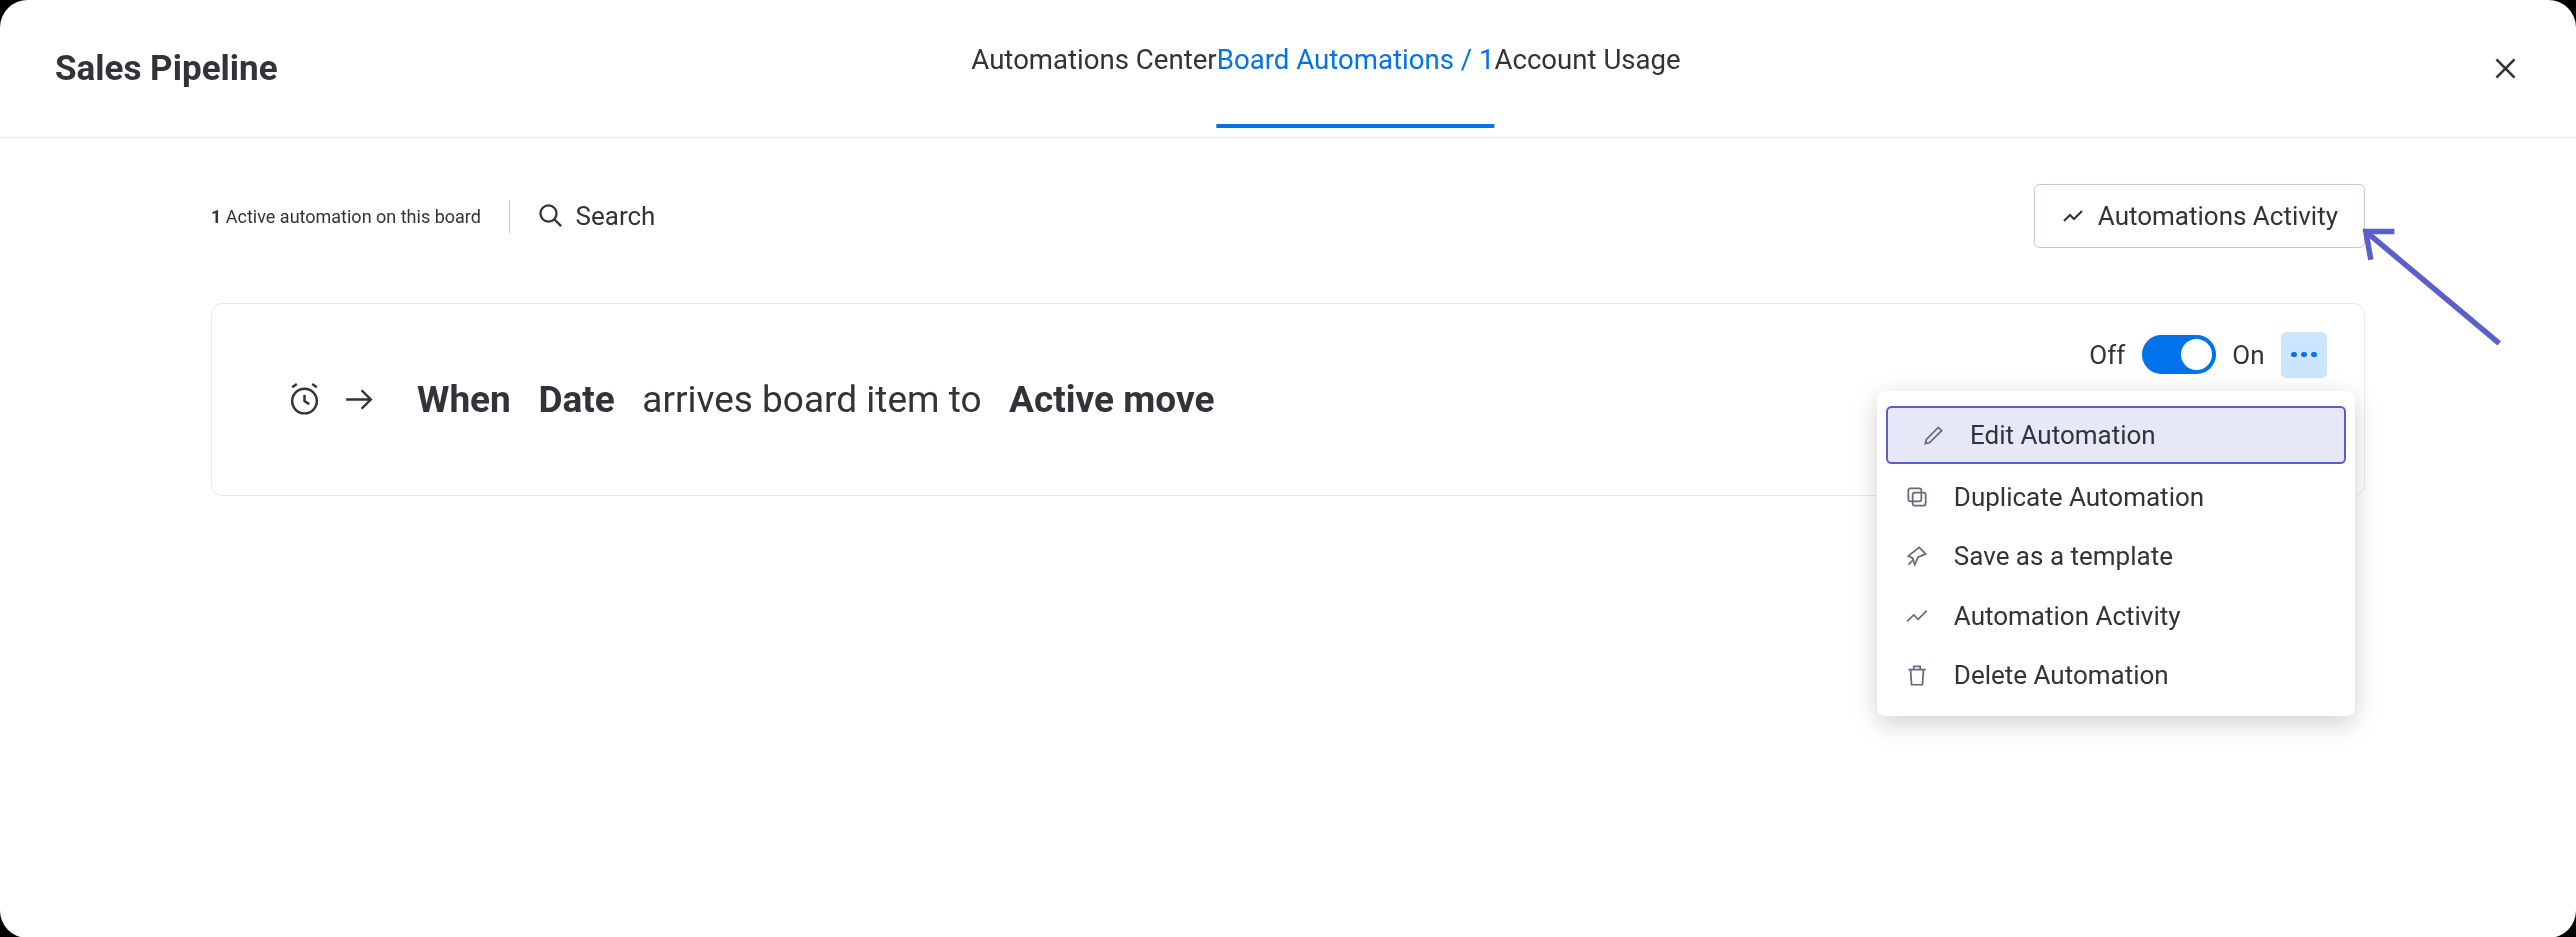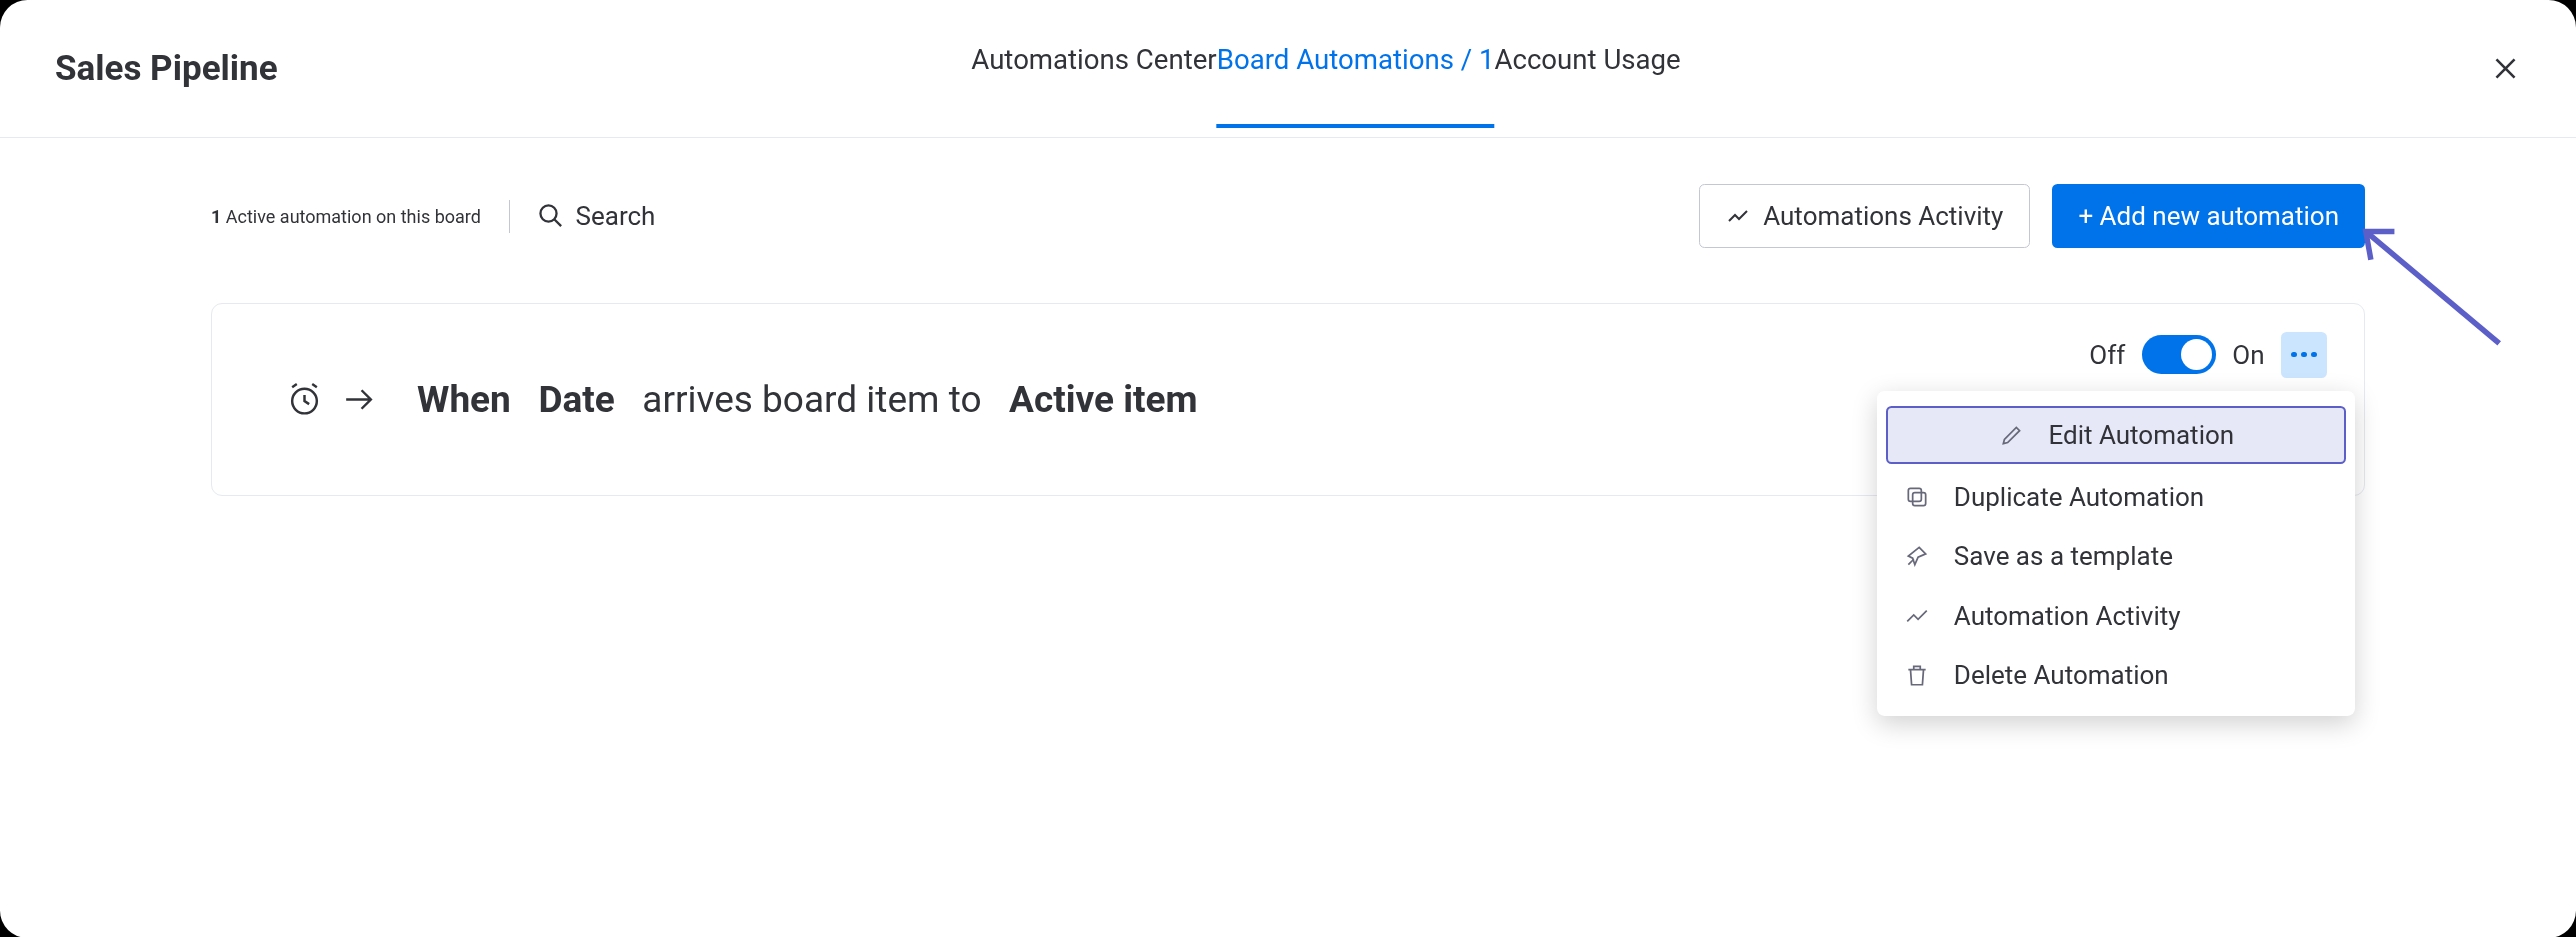--- a/index.html
+++ b/index.html
@@ -199,22 +199,21 @@
     padding: 14.7px 26px;
     font-size: 26px;
     color: #323338;
     cursor: pointer;
   }
   .dropdown-item.selected {
     background: #e6e8f7;
     border: 2.8px solid #5b5fc7;
     border-radius: 5.5px;
     margin: 3.7px 9.2px;
-    padding: 12px 20px;
-    justify-content: center;
+    padding: 12px 31px;
   }
   .di-icon { width: 29px; display:flex; justify-content:center; color:#676879;}
   .arrow-annot {
     position: absolute;
     top: 257px;
     right: 55px;
     transform: rotate(40deg);
     color: #5b5fc7;
   }
   svg { display: block; }
@@ -250,23 +249,20 @@
           </svg>
         <span>Search</span>
       </div>
       <div class="spacer"></div>
       <div class="btn-outline">
         <svg width="24" height="24" viewBox="0 0 24 24" stroke="#323338" stroke-width="2" fill="none">
             <path d="M3 17 L9 11 L13 15 L21 7"></path>
           </svg>
         <span>Automations Activity</span>
       </div>
-      <div class="btn-primary">
-        <span>+ Add new automation</span>
-      </div>
     </div>
 
     <div class="card">
       <div class="card-top">
         <span class="off-label">Off</span>
         <div class="toggle">
           <div class="toggle-knob"></div>
         </div>
         <span class="on-label">On</span>
         <div class="more-btn">
@@ -289,21 +285,21 @@
               <path d="M4 12 H20 M14 6 L20 12 L14 18"></path>
             </svg>
         </div>
         <div class="recipe-text">
           <span class="bold">When</span>
           <span>&nbsp;</span>
           <span class="bold">Date</span>
           <span>&nbsp;</span>
           <span>arrives board item to</span>
           <span>&nbsp;</span>
-          <span class="bold">Active item</span>
+          <span class="bold">Active move</span>
         </div>
       </div>
 
       <div class="dropdown">
         <div class="dropdown-item selected">
           <span class="di-icon">
             <svg width="26" height="26" viewBox="0 0 24 24" stroke="#676879" stroke-width="1.6" fill="none">
                 <path d="M4 20 L8 19 L19 8 L16 5 L5 16 Z"></path>
               </svg>
           </span>

